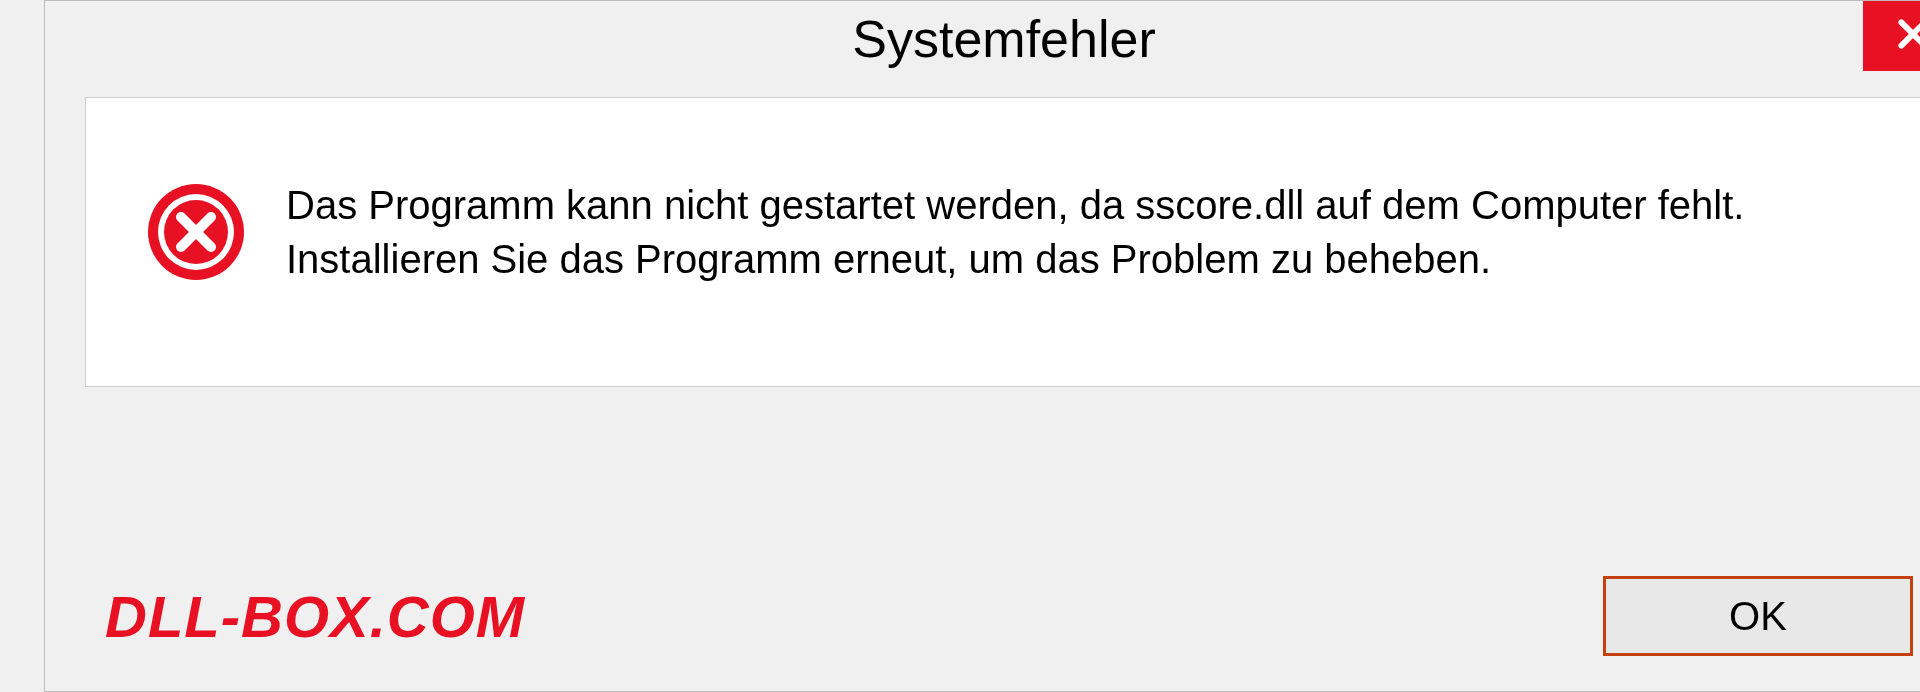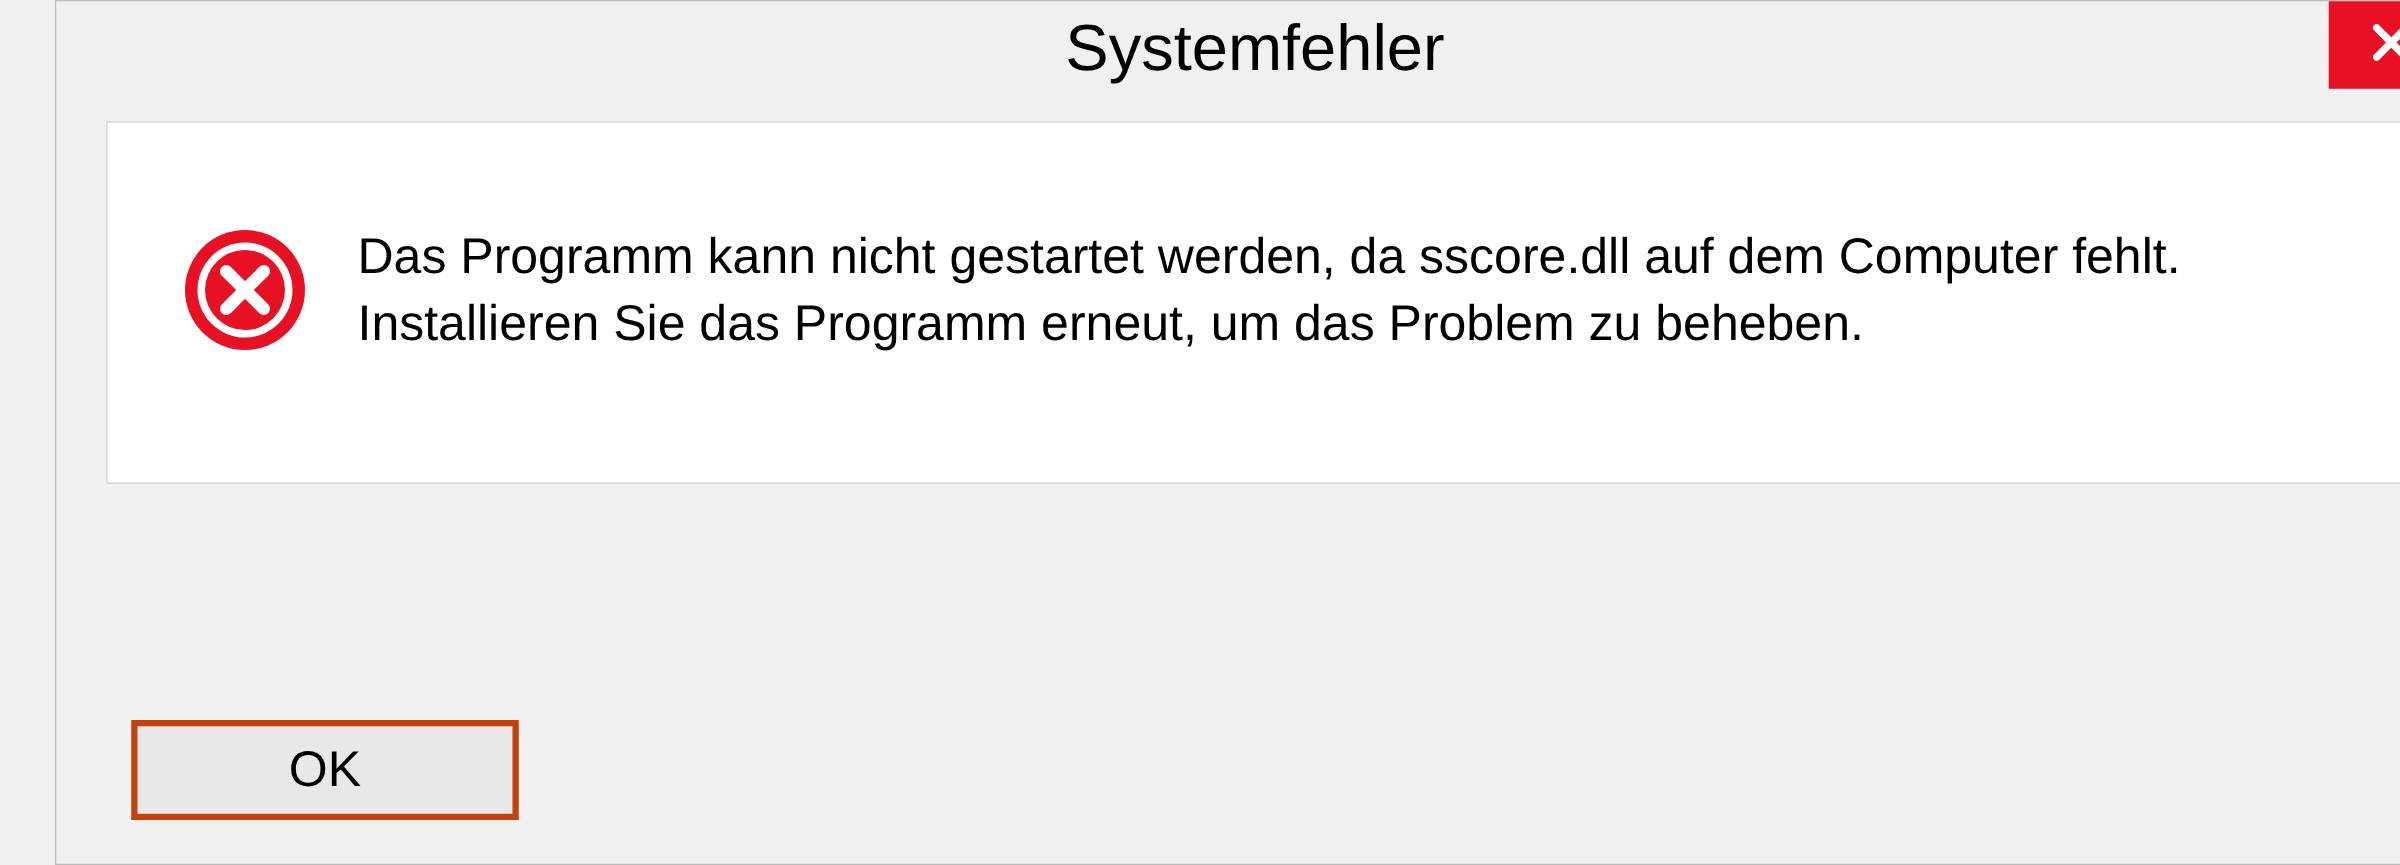--- a/index.html
+++ b/index.html
@@ -88,21 +88,21 @@
       font-weight: 900;
       color: #e81123;
       font-style: italic;
       letter-spacing: 1px;
       font-family: Arial, sans-serif;
     }
     .ok-button {
       width: 310px;
       height: 80px;
       background: #e8e8e8;
-      border: 5px solid #c2410c;
+      border: 3px solid #c2410c;
       font-size: 40px;
       color: #000;
       display: flex;
       align-items: center;
       justify-content: center;
       cursor: pointer;
       font-family: inherit;
     }
   </style>
 </head>
@@ -128,15 +128,16 @@
         <circle cx="50" cy="50" r="38" fill="#fff"></circle>
         <circle cx="50" cy="50" r="32" fill="#e81123"></circle>
         <line x1="35" y1="35" x2="65" y2="65" stroke="#fff" stroke-width="10" stroke-linecap="round"></line>
         <line x1="65" y1="35" x2="35" y2="65" stroke="#fff" stroke-width="10" stroke-linecap="round"></line>
       </svg>
     </div>
     <div class="message">Das Programm kann nicht gestartet werden, da sscore.dll auf dem Computer fehlt. Installieren Sie das Programm erneut, um das Problem zu beheben.</div>
   </div>
 
   <div class="footer">
+    <div class="watermark">DLL-BOX.COM</div>
     <button class="ok-button">OK</button>
   </div>
 </div>
 
 </body></html>

